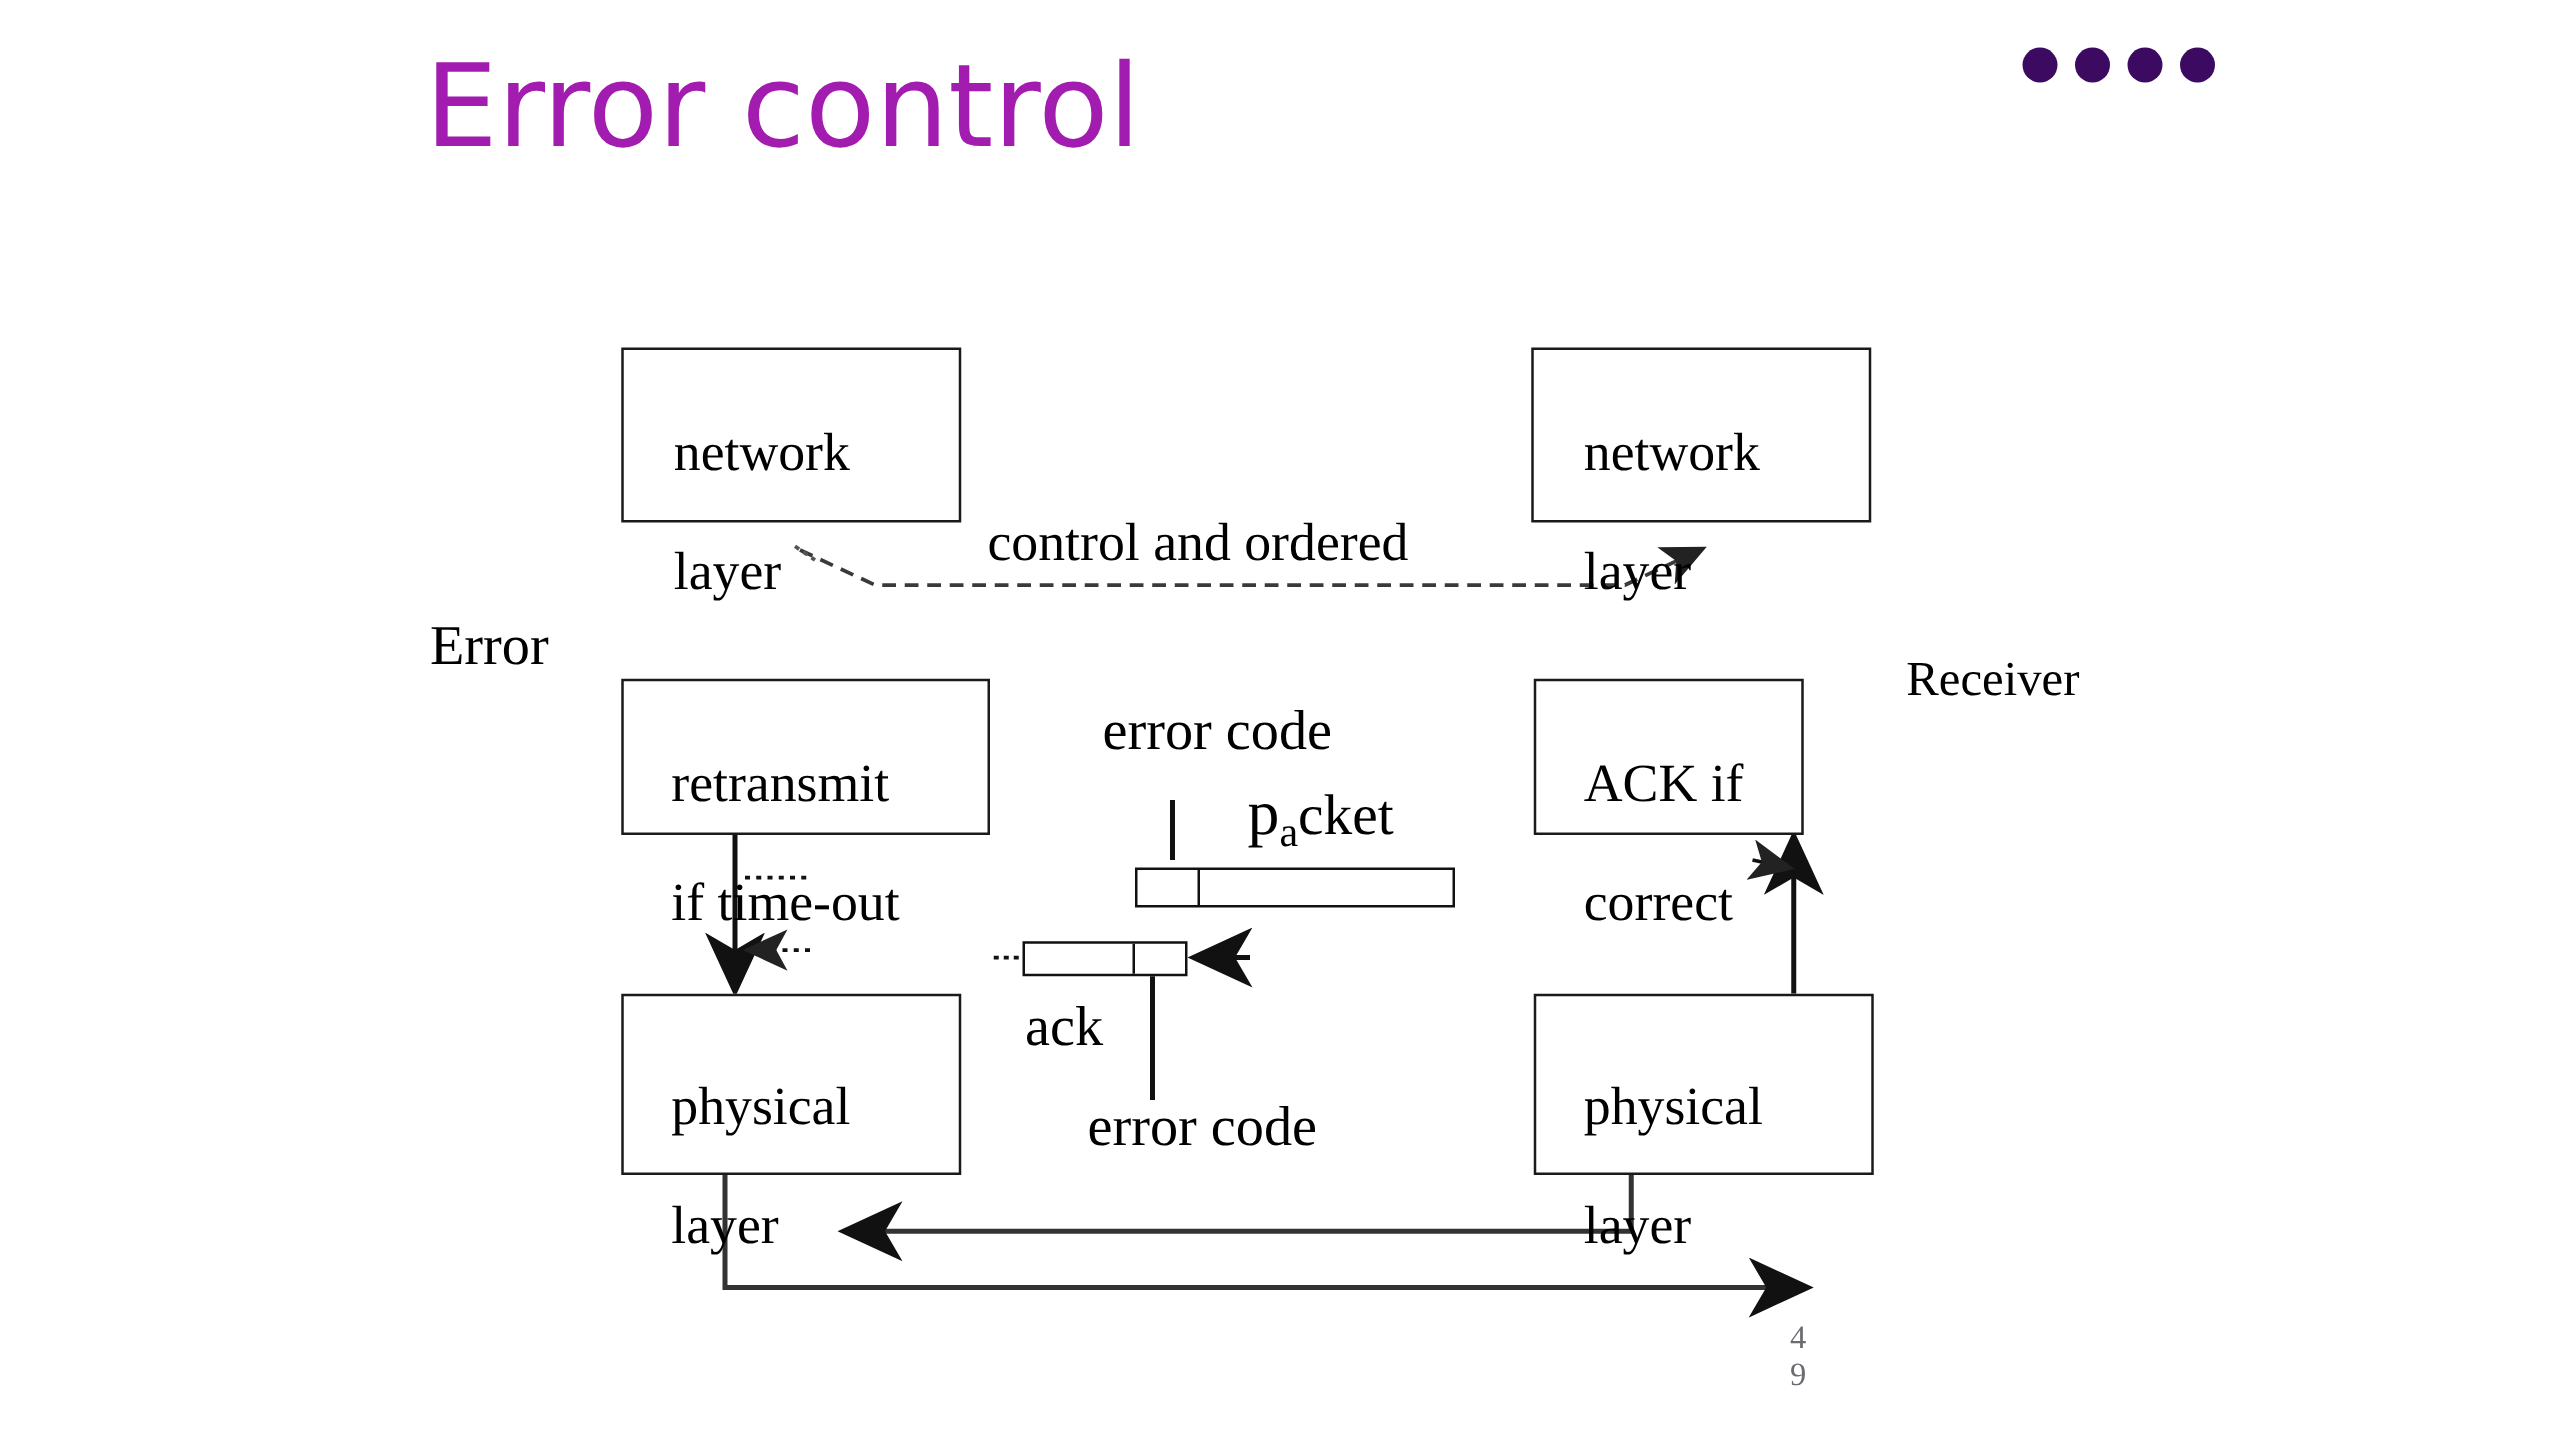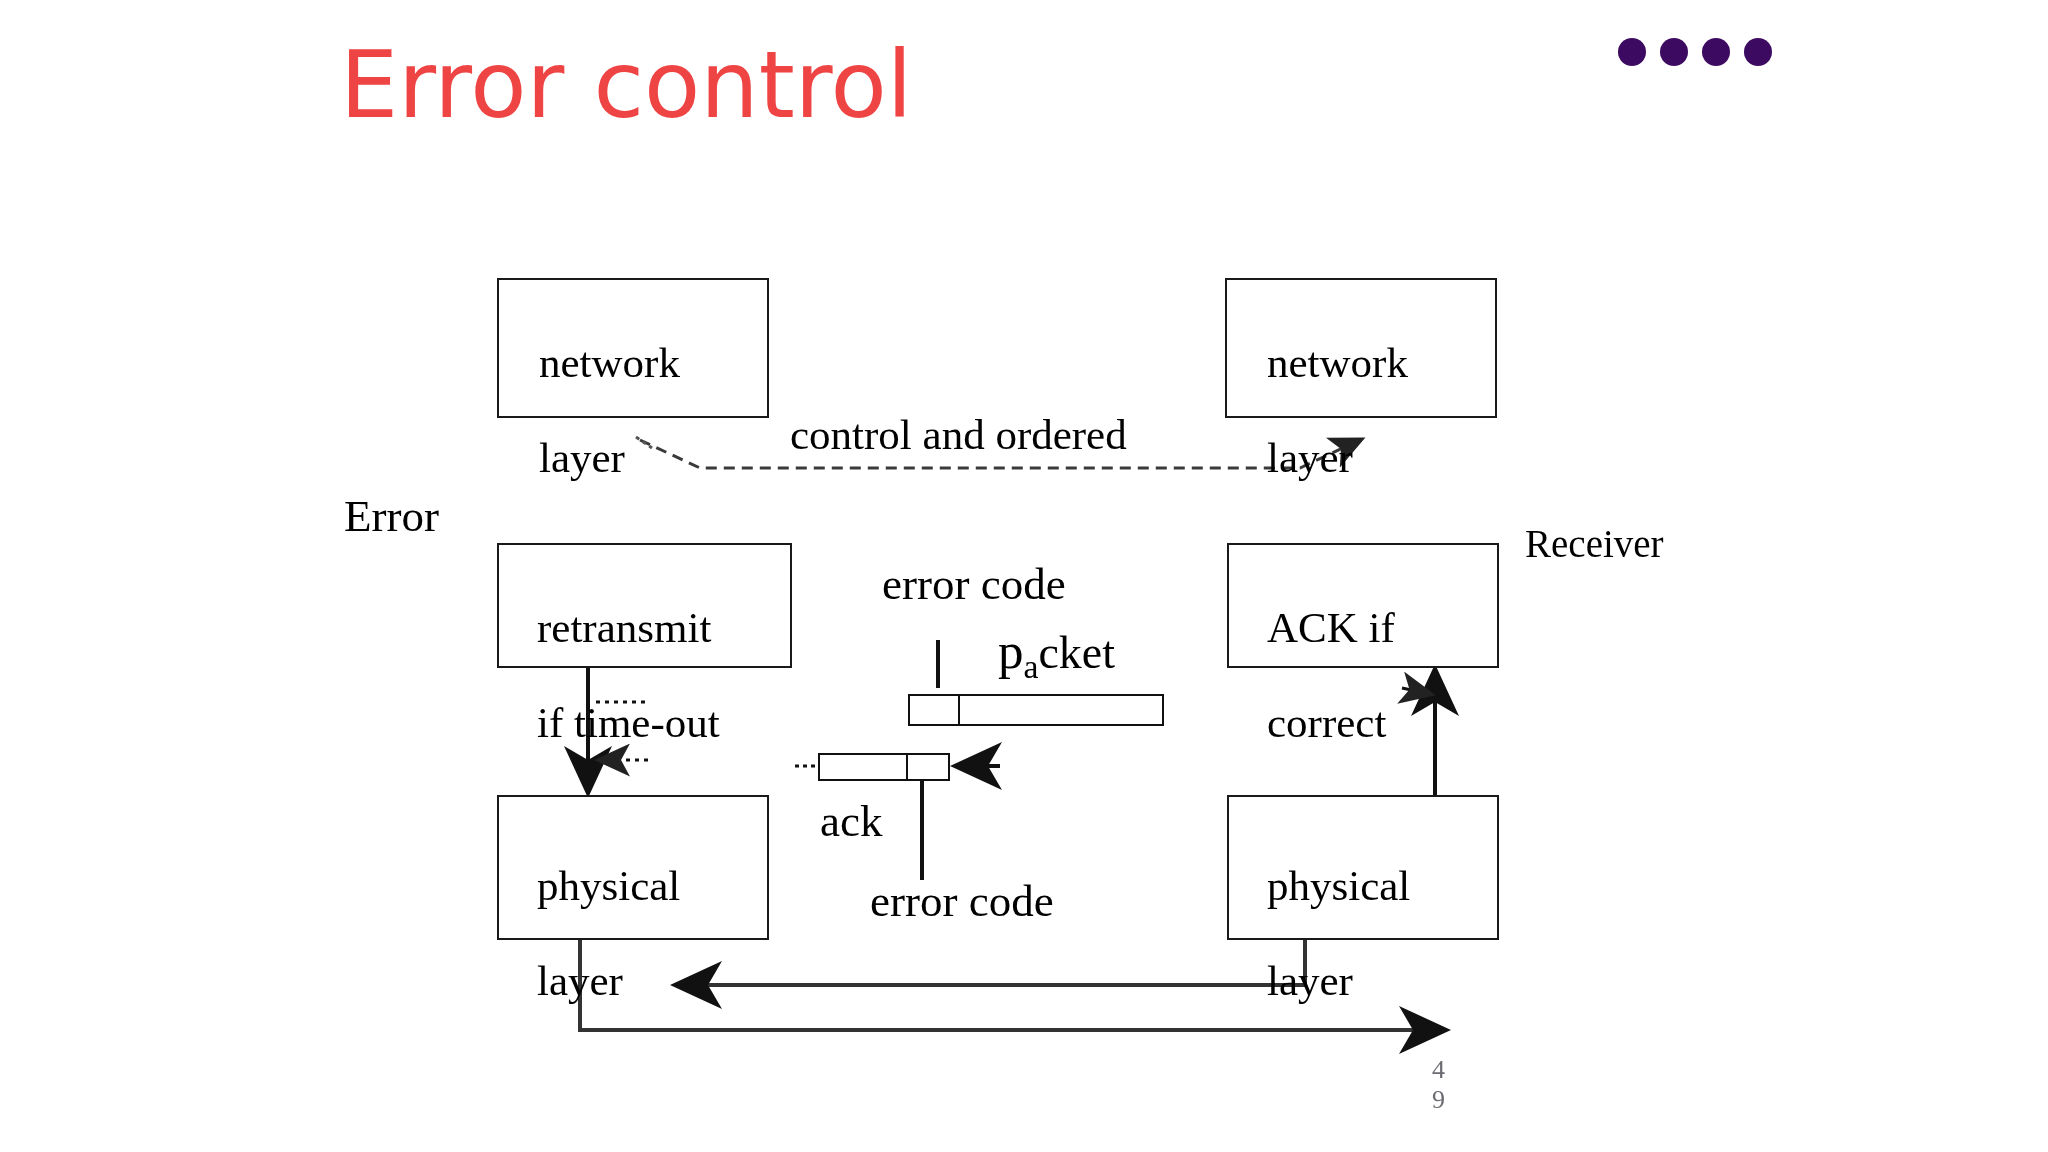--- a/index.html
+++ b/index.html
@@ -7,21 +7,21 @@
        font-family:"Liberation Serif",serif;}
 
   
   #slide{position:absolute;inset:0;background:#ffffff;}
 
   
   #title{
     position:absolute;left:340px;top:38px;
     font-family:"DejaVu Sans",sans-serif;
     font-size:92px;line-height:1.05;
-    color:#ef4444;letter-spacing:0px;white-space:nowrap;
+    color:#a21caf;letter-spacing:0px;white-space:nowrap;
   }
 
   
   #dots{position:absolute;left:1618px;top:38px;display:flex;gap:14px;}
   #dots .dot{width:28px;height:28px;border-radius:50%;background:#3c0a60;}
 
   
   .box{
     position:absolute;border:2px solid #1a1a1a;background:#ffffff;
     box-sizing:border-box;color:#000;
@@ -117,21 +117,21 @@
   <div class="box" style="left:1225px;top:278px;width:272px;height:140px;">
     <span class="ln">network</span>
     <span class="ln">layer</span>
   </div>
 
   <div class="box" style="left:497px;top:543px;width:295px;height:125px;padding-left:38px;">
     <span class="ln">retransmit</span>
     <span class="ln">if time-out</span>
   </div>
 
-  <div class="box" style="left:1227px;top:543px;width:272px;height:125px;padding-left:38px;">
+  <div class="box" style="left:1227px;top:543px;width:216px;height:125px;padding-left:38px;">
     <span class="ln">ACK if</span>
     <span class="ln">correct</span>
   </div>
 
   <div class="box" style="left:497px;top:795px;width:272px;height:145px;padding-top:18px;padding-left:38px;">
     <span class="ln">physical</span>
     <span class="ln">layer</span>
   </div>
 
   <div class="box" style="left:1227px;top:795px;width:272px;height:145px;padding-top:18px;padding-left:38px;">

